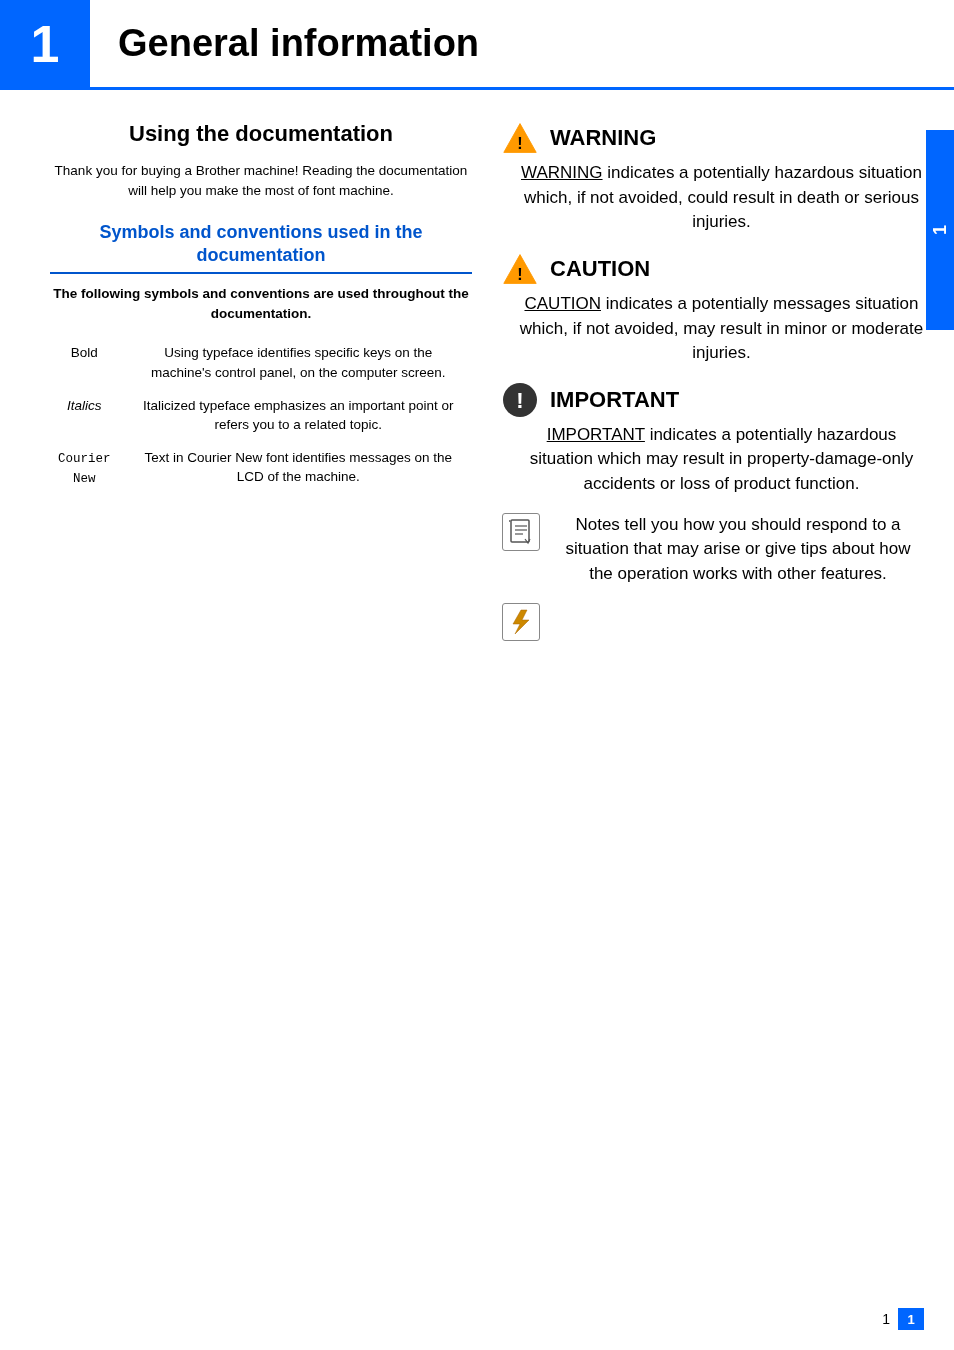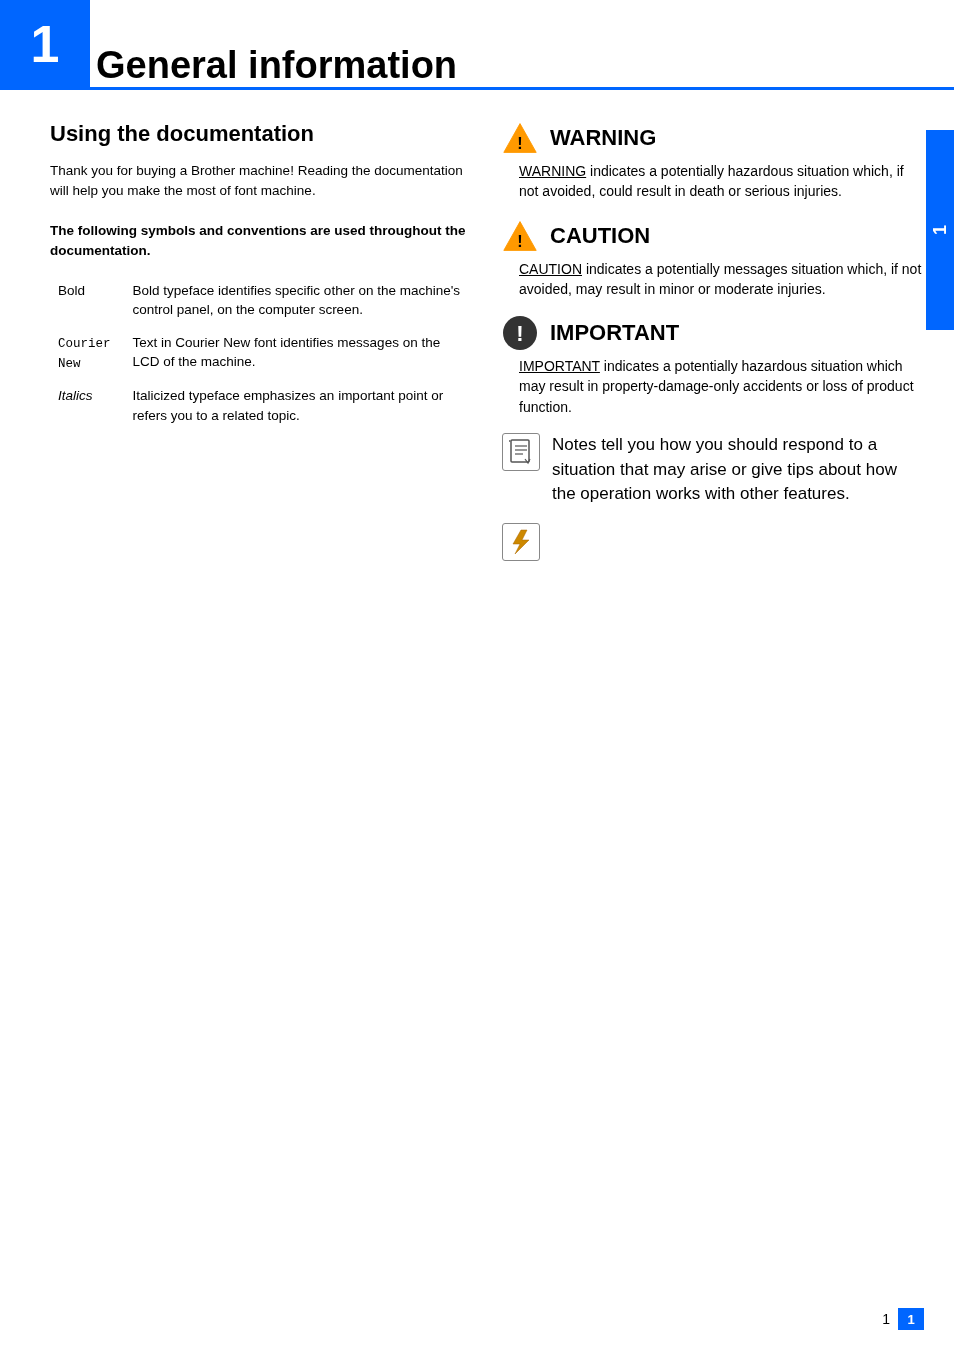--- a/index.html
+++ b/index.html
@@ -33,22 +33,22 @@
     }
 
     .chapter-number {
       color: #ffffff;
       font-size: 52px;
       font-weight: bold;
     }
 
     .chapter-title-block {
       display: flex;
-      align-items: flex-end;
-      padding-left: 6px;
+      align-items: center;
+      padding-left: 28px;
     }
 
     .chapter-title {
       font-size: 38px;
       font-weight: bold;
       color: #000000;
     }
 
     
     .side-tab {
@@ -96,20 +96,21 @@
       justify-content: center;
       font-size: 13px;
       font-weight: bold;
     }
 
     
     .main-content {
       display: flex;
       padding: 30px 30px 30px 50px;
       gap: 20px;
+      text-align: center;
     }
 
     .left-column {
       flex: 1;
       max-width: 440px;
     }
 
     .right-column {
       flex: 1;
       max-width: 440px;
@@ -201,21 +202,21 @@
       justify-content: center;
     }
 
     .notice-title {
       font-size: 22px;
       font-weight: bold;
       color: #000000;
     }
 
     .notice-text {
-      font-size: 14px;
+      font-size: 17px;
       line-height: 1.45;
       margin-left: 17px;
     }
 
     .notice-text .underline-word {
       text-decoration: underline;
       font-weight: normal;
     }
 
     .notice-with-icon {
@@ -268,37 +269,38 @@
 <div class="main-content">
 
   <div class="left-column">
 
     <div class="notice-block">
       <div class="section-heading">Using the documentation</div>
       <p class="intro-text">Thank you for buying a Brother machine! Reading the documentation will help you make the most of font machine.</p>
     </div>
 
     <div>
+      <div class="section-subheading">Symbols and conventions used in the documentation</div>
       <p class="conventions-intro">The following symbols and conventions are used throughout the documentation.</p>
 
       <table class="convention-table">
         <tbody>
           <tr>
             <td><span class="conv-bold">Bold</span></td>
-            <td>Bold typeface identifies specific other on the machine's control panel, on the computer screen.</td>
+            <td>Using typeface identifies specific keys on the machine's control panel, on the computer screen.</td>
+          </tr>
+          <tr>
+            <td><span class="conv-italic">Italics</span></td>
+            <td>Italicized typeface emphasizes an important point or refers you to a related topic.</td>
           </tr>
           <tr>
             <td>
               <span class="conv-courier">Courier<br>New</span>
             </td>
             <td>Text in Courier New font identifies messages on the LCD of the machine.</td>
-          </tr>
-          <tr>
-            <td><span class="conv-italic">Italics</span></td>
-            <td>Italicized typeface emphasizes an important point or refers you to a related topic.</td>
           </tr>
         </tbody>
       </table>
     </div>
   </div>
 
   <div class="right-column">
 
     <div class="notice-block">
       <div class="notice-header">

